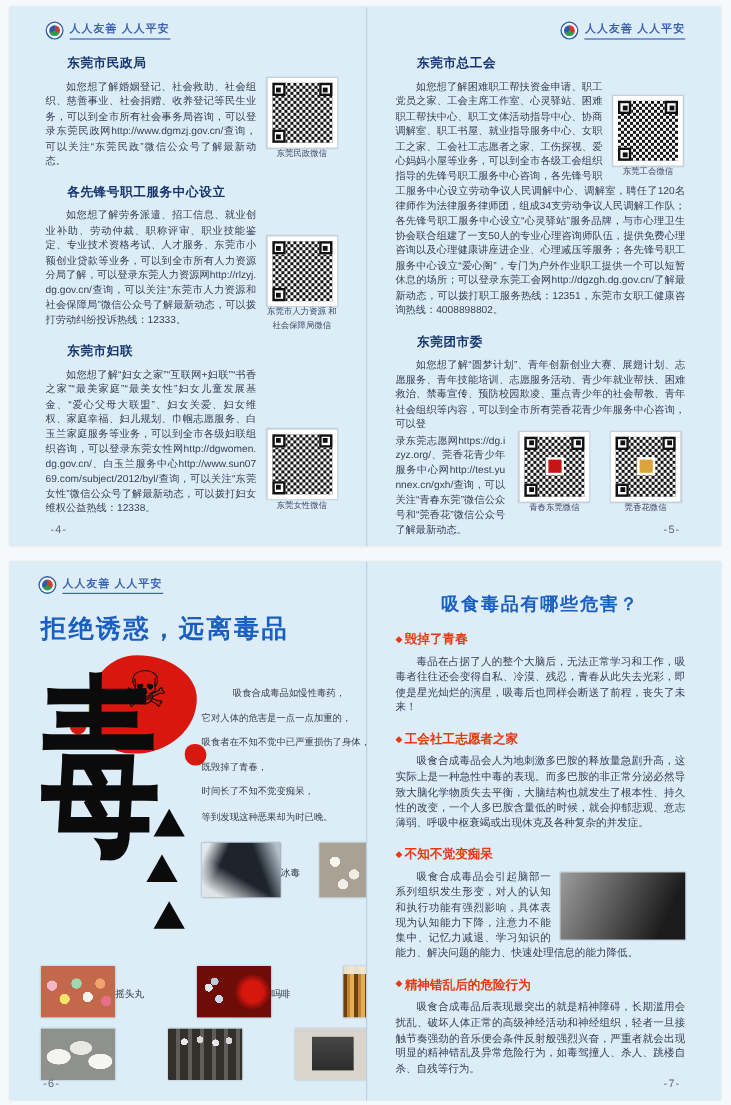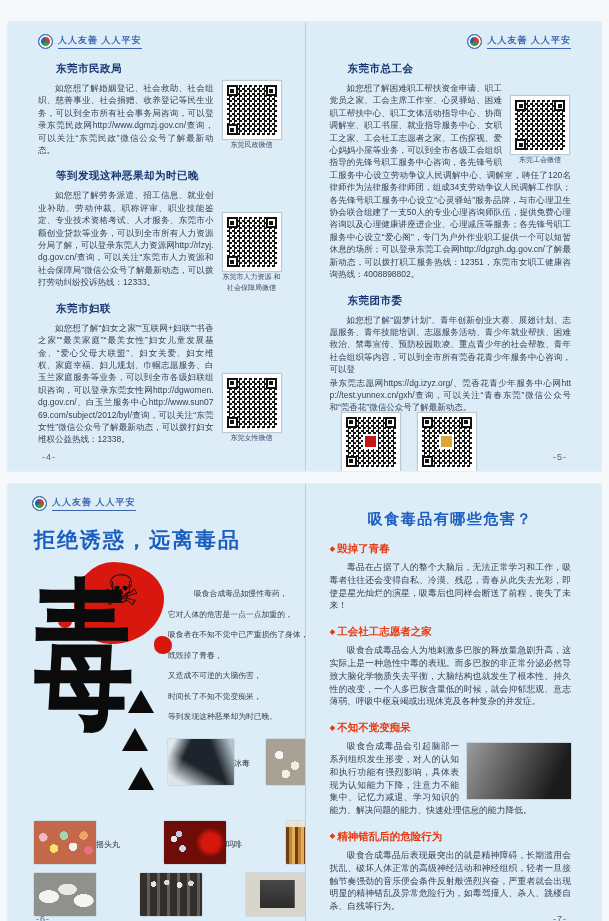--- a/index.html
+++ b/index.html
@@ -5,21 +5,20 @@
   html,body{margin:0;padding:0;}
   body{
     width:609px;height:921px;position:relative;background:#f6f9fb;
     font-family:"Liberation Sans","DejaVu Sans",sans-serif;
     -webkit-font-smoothing:antialiased;
   }
   .spread{
     position:absolute;left:8px;width:593px;height:449px;
     background:#dcedf8;display:flex;overflow:hidden;
     box-shadow:0 0 2px rgba(90,120,150,.25);
-    margin-top:16px;
   }
   .spread-top{top:6px;}
   .spread-bottom{top:468px;}
   .page{width:50%;box-sizing:border-box;position:relative;overflow:hidden;}
   .page-l{padding:12px 22px 10px 30px;}
   .page-r{padding:12px 30px 10px 24px;border-left:1px solid rgba(100,130,160,.28);}
   
   .hdr{display:flex;align-items:center;gap:5px;height:15px;}
   .hdr.right{justify-content:flex-end;}
   .logo{
@@ -49,21 +48,21 @@
   .qr i::after{content:"";position:absolute;inset:1.5px;background:#111;}
   .qr .tl{top:0;left:0}.qr .tr{top:0;right:0}.qr .bl{bottom:0;left:0}
   .qr .logo-c{position:absolute;inset:0;margin:auto;width:11px;height:11px;border:2px solid #fff;box-sizing:content-box;}
   .logo-red{background:#c41616;}
   .logo-gold{background:#dca43c;}
   .qr-cap{font-size:7px;line-height:1.45;color:#3c4664;margin-top:5px;}
   .pageno{position:absolute;bottom:9px;font-size:9px;color:#5a646e;letter-spacing:1px;}
   .pn-l{left:34px;}
   .pn-r{right:34px;}
   
-  .tw-row{display:flex;margin-top:1px;flex-direction:column;}
+  .tw-row{display:flex;margin-top:1px;}
   .tw-text{flex:1;font-size:8.5px;line-height:12.4px;color:#333f55;text-align:justify;word-break:break-all;}
   .qr-pair{display:flex;gap:14px;padding:3px 2px 0 10px;}
   .qr-cell{width:62px;text-align:center;}
   
   .title-6{
     margin:15px 0 6px 2px;font-size:21px;font-weight:900;color:#1b5fc1;
     letter-spacing:2px;white-space:nowrap;
   }
   .poster{position:relative;height:252px;}
   .du-art{position:absolute;left:0;top:2px;width:130px;height:250px;}
@@ -191,21 +190,21 @@
               <i class="tr"></i>
               <i class="bl"></i>
             </span>
           <span class="qr-cap" style="display:block">东莞民政微信</span>
         </span>
         <span>如您想了解婚姻登记、社会救助、社会组织、慈善事业、社会捐赠、收养登记等民生业务，可以到全市所有社会事务局咨询，可以登录东莞民政网http://www.dgmzj.gov.cn/查询，可以关注“东莞民政”微信公众号了解最新动态。</span>
       </div>
     </div>
 
     <div class="sec">
-      <div class="sec-h">等到发现这种恶果却为时已晚</div>
+      <div class="sec-h">各先锋号职工服务中心设立</div>
       <div class="sec-body">
         <span class="qr-wrap" style="margin-top:28px">
           <span class="qr" style="display:block">
               <i class="tl"></i>
               <i class="tr"></i>
               <i class="bl"></i>
             </span>
           <span class="qr-cap" style="display:block">东莞市人力资源 和社会保障局微信</span>
         </span>
         <span>如您想了解劳务派遣、招工信息、就业创业补助、劳动仲裁、职称评审、职业技能鉴定、专业技术资格考试、人才服务、东莞市小额创业贷款等业务，可以到全市所有人力资源分局了解，可以登录东莞人力资源网http://rlzyj.dg.gov.cn/查询，可以关注“东莞市人力资源和社会保障局”微信公众号了解最新动态，可以拨打劳动纠纷投诉热线：12333。</span>
@@ -300,21 +299,20 @@
         <div class="du-char">毒</div>
         <div class="tri tri1"></div>
         <div class="tri tri2"></div>
         <div class="tri tri3"></div>
       </div>
       <div class="poem">
         <span>吸食合成毒品如慢性毒药，</span>
         <span>它对人体的危害是一点一点加重的，</span>
         <span>吸食者在不知不觉中已严重损伤了身体，</span>
         <span>既毁掉了青春，</span>
-        <span>又造成不可逆的大脑伤害，</span>
         <span>时间长了不知不觉变痴呆，</span>
         <span>等到发现这种恶果却为时已晚。</span>
       </div>
       <div class="row1">
         <div class="pcell">
           <div class="photo ph-bing"></div>
           <div class="pcap">冰毒</div>
         </div>
         <div class="pcell">
           <div class="photo ph-anmian"></div>

